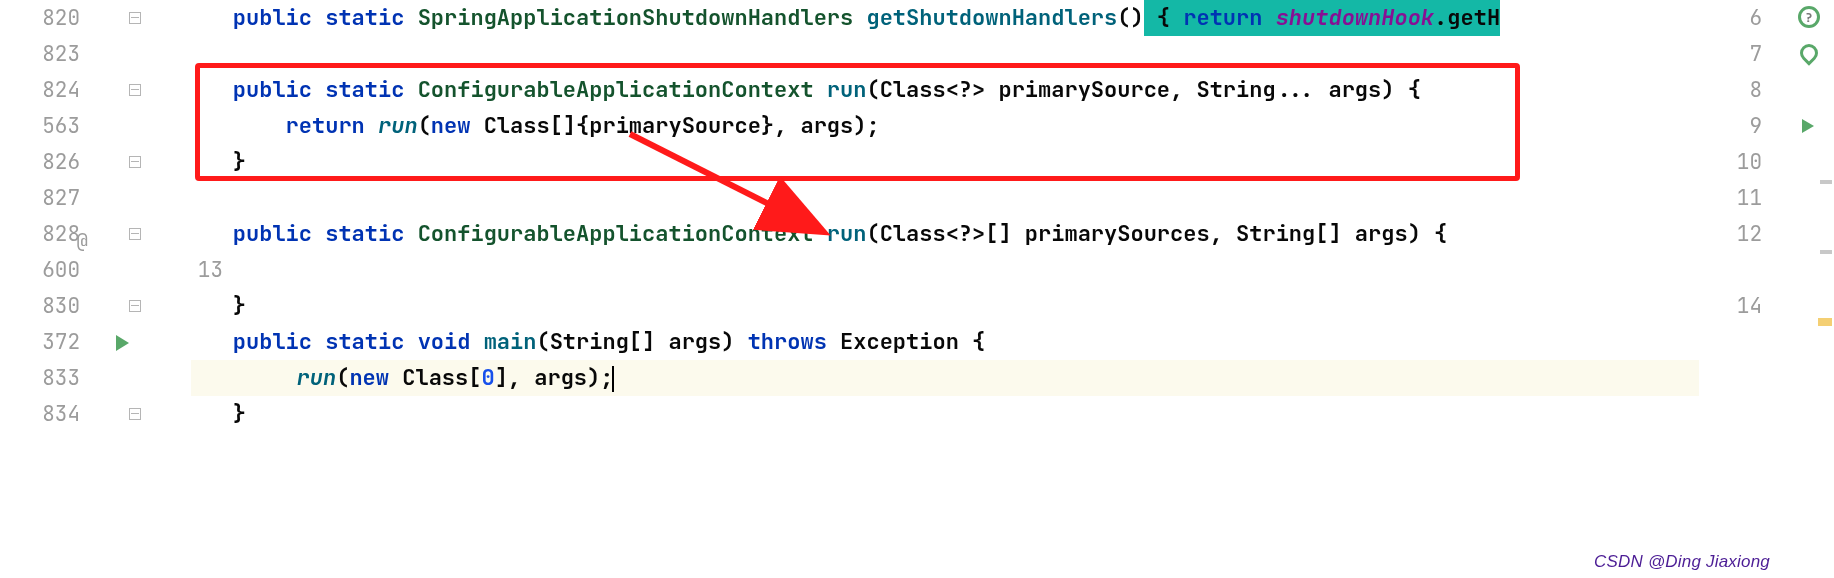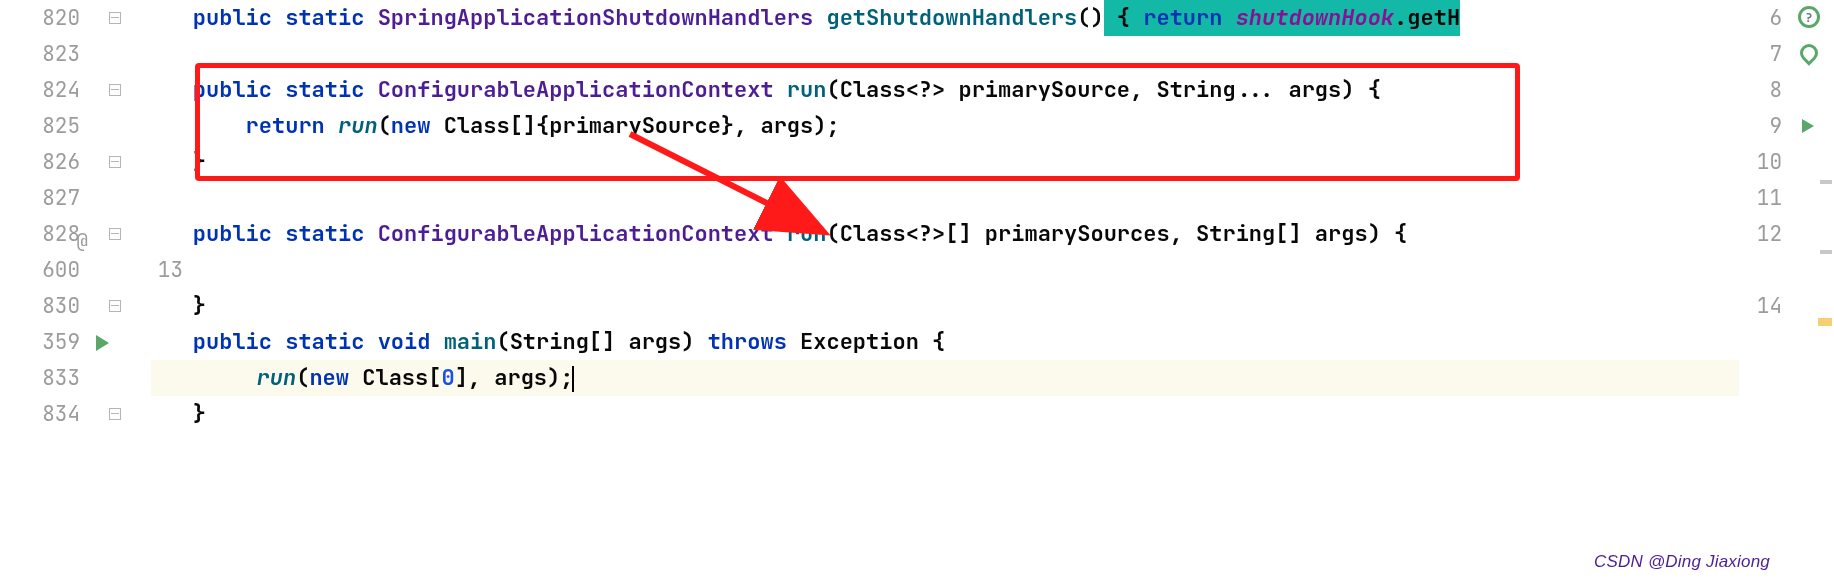--- a/index.html
+++ b/index.html
@@ -11,20 +11,21 @@
     background: #ffffff;
     color: #080808;
     overflow: hidden;
     position: relative;
   }
   .row {
     display: flex;
     align-items: flex-start;
     height: 36px;
     position: relative;
+    gap: 20px;
   }
   .gutter-left {
     width: 90px;
     padding-right: 10px;
     text-align: right;
     color: #9c9c9c;
     background: #ffffff;
     font-size: 21px;
     line-height: 36px;
     user-select: none;
@@ -55,21 +56,21 @@
     user-select: none;
   }
   .right-icons {
     width: 40px;
     flex-shrink: 0;
     position: relative;
     height: 36px;
   }
   
   .kw   { color: #0033b3; text-align: right; }
-  .type { color: #4c1d95; }
+  .type { color: #14532d; }
   .mth  { color: #00627a; }
   .mthI { color: #00627a; font-style: italic; }
   .fld  { color: #871094; font-style: italic; }
   .num  { color: #1750eb; }
   .pln  { color: #080808; }
   .hl-bg { display:inline-block; background: #14b8a6; }
   
   .caret-line .code { background: #fcfaed; margin-left: 11px; }
   .caret { display:inline-block; width:0; border-left:2px solid #000; height:26px; vertical-align:middle; margin-left:-1px; }
 
@@ -195,21 +196,21 @@
     <div class="gutter-left"><span>824</span></div>
     <div class="gutter-icons">
         <span class="fold"></span>
       </div>
     <div class="code">    <span class="kw">public</span> <span class="kw">static</span> <span class="type">ConfigurableApplicationContext</span> <span class="mth">run</span><span class="pln">(Class&lt;?&gt; primarySource, String... args) {</span></div>
     <div class="gutter-right"><span>8</span></div>
     <div class="right-icons"></div>
   </div>
 
   <div class="row">
-    <div class="gutter-left"><span>825</span></div>
+    <div class="gutter-left"><span>563</span></div>
     <div class="gutter-icons"></div>
     <div class="code">        <span class="kw">return</span> <span class="mthI">run</span><span class="pln">(</span><span class="kw">new</span><span class="pln"> Class[]{primarySource}, args);</span></div>
     <div class="gutter-right"><span>9</span></div>
     <div class="right-icons">
         <span class="right-run"></span>
       </div>
   </div>
 
   <div class="row">
     <div class="gutter-left"><span>826</span></div>
@@ -251,21 +252,21 @@
     <div class="gutter-icons">
         <span class="fold"></span>
       </div>
     <div class="code">    <span class="pln">}</span></div>
     <div class="gutter-right"><span>14</span></div>
     <div class="right-icons"></div>
   </div>
 
 
   <div class="row">
-    <div class="gutter-left"><span>359</span></div>
+    <div class="gutter-left"><span>372</span></div>
     <div class="gutter-icons">
         <span class="run-tri"></span>
       </div>
     <div class="code">    <span class="kw">public</span> <span class="kw">static</span> <span class="kw">void</span> <span class="mth">main</span><span class="pln">(String[] args) </span><span class="kw">throws</span><span class="pln"> Exception {</span></div>
     <div class="gutter-right"></div>
     <div class="right-icons"></div>
   </div>
 
   <div class="row caret-line">
     <div class="gutter-left"><span>833</span></div>

